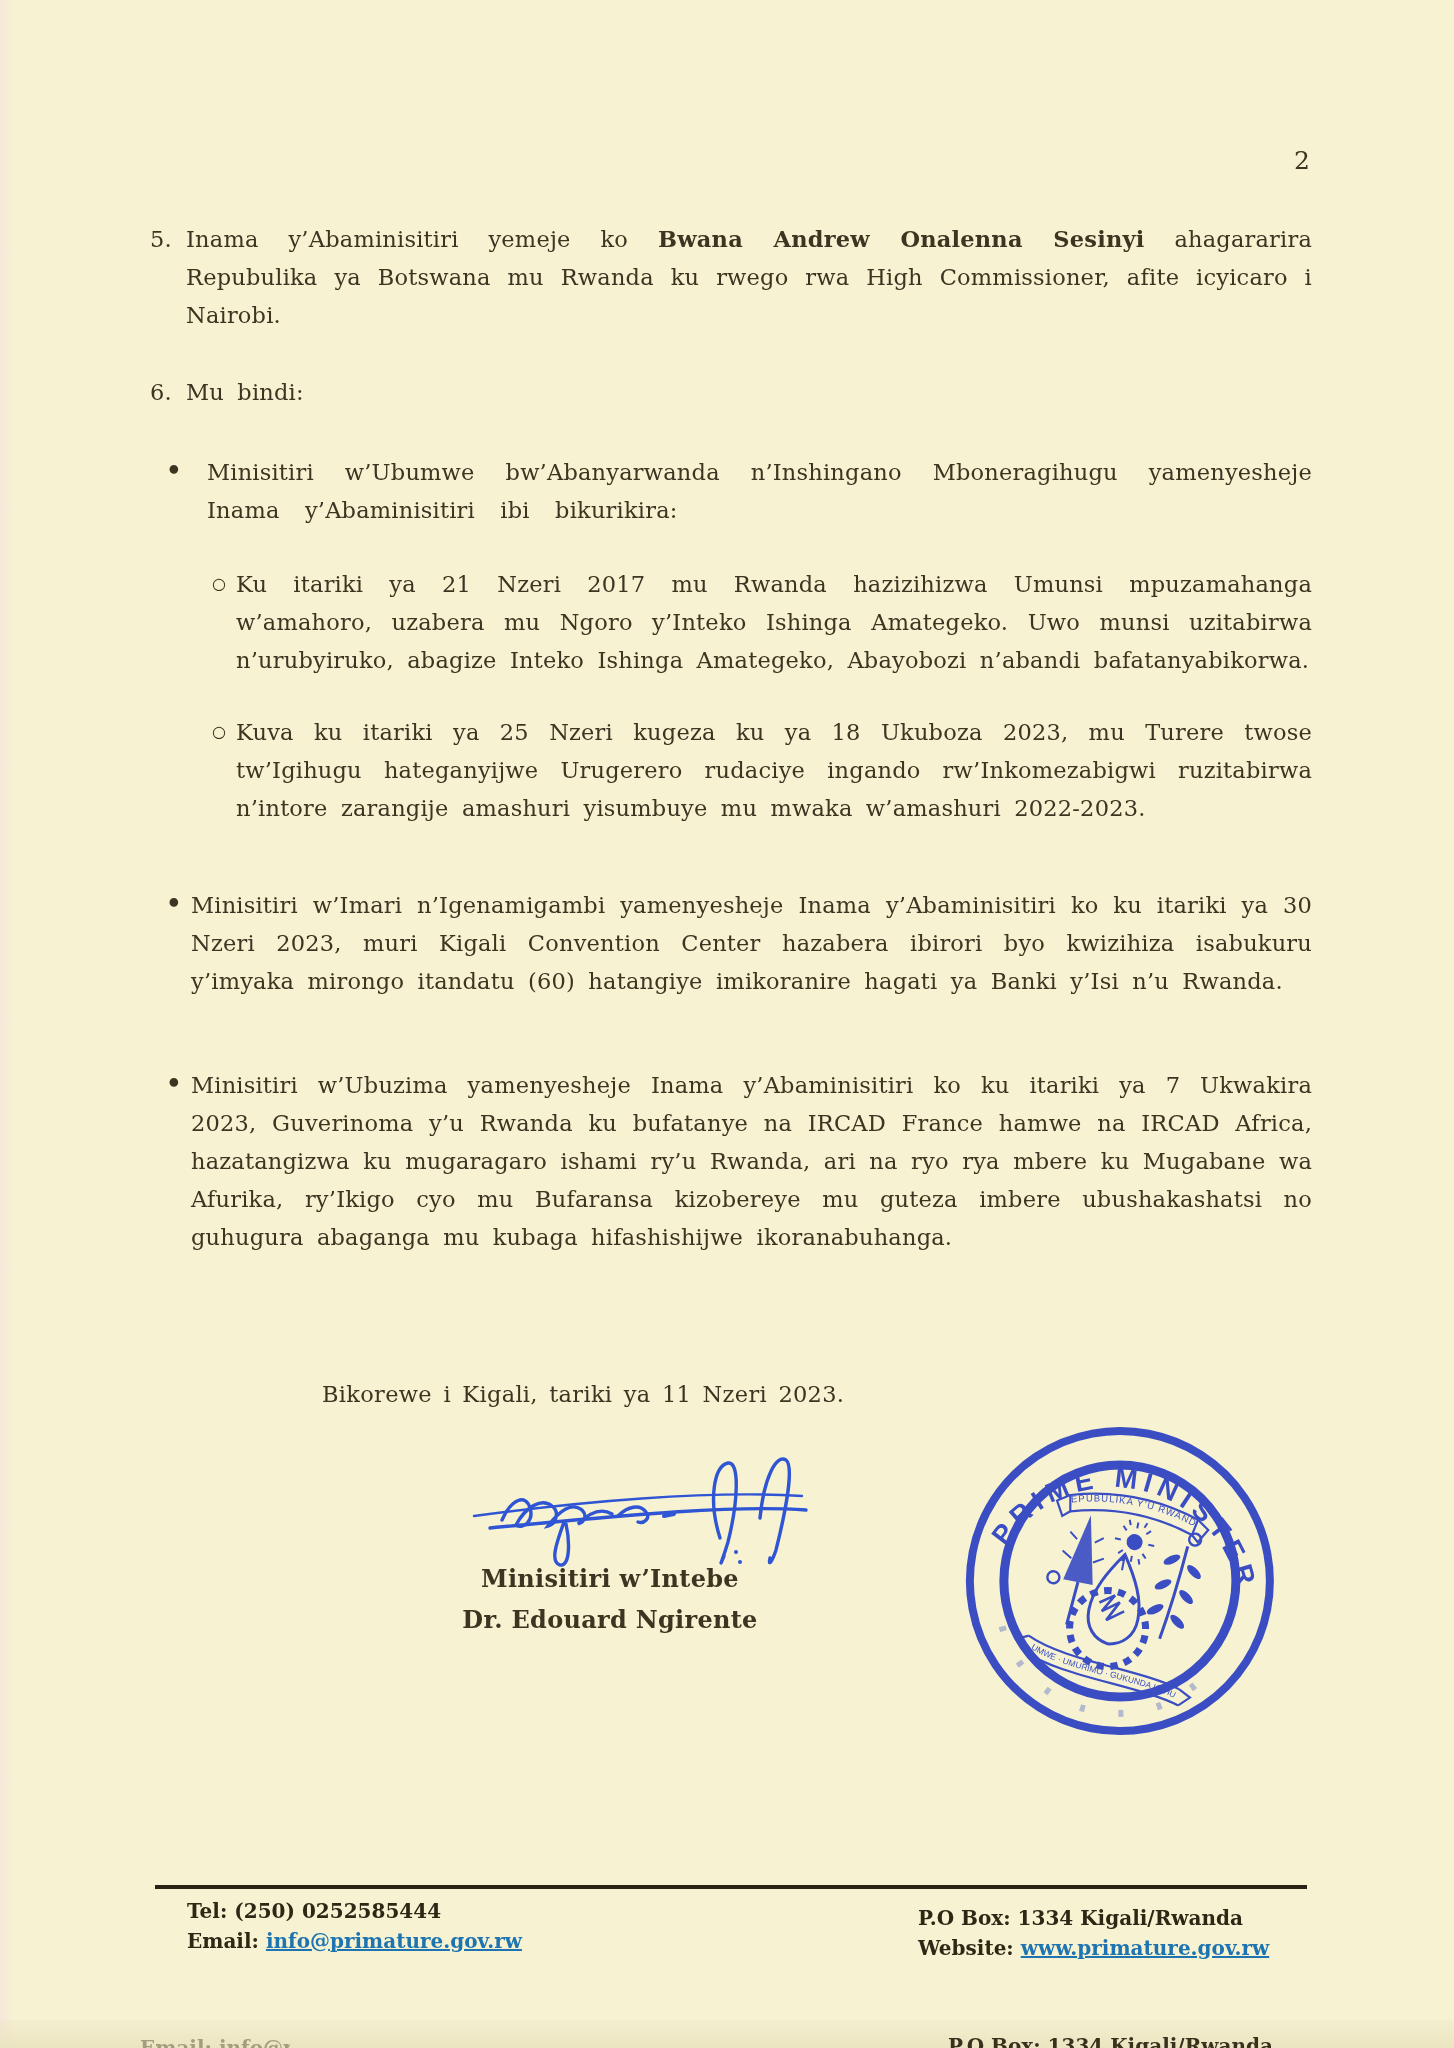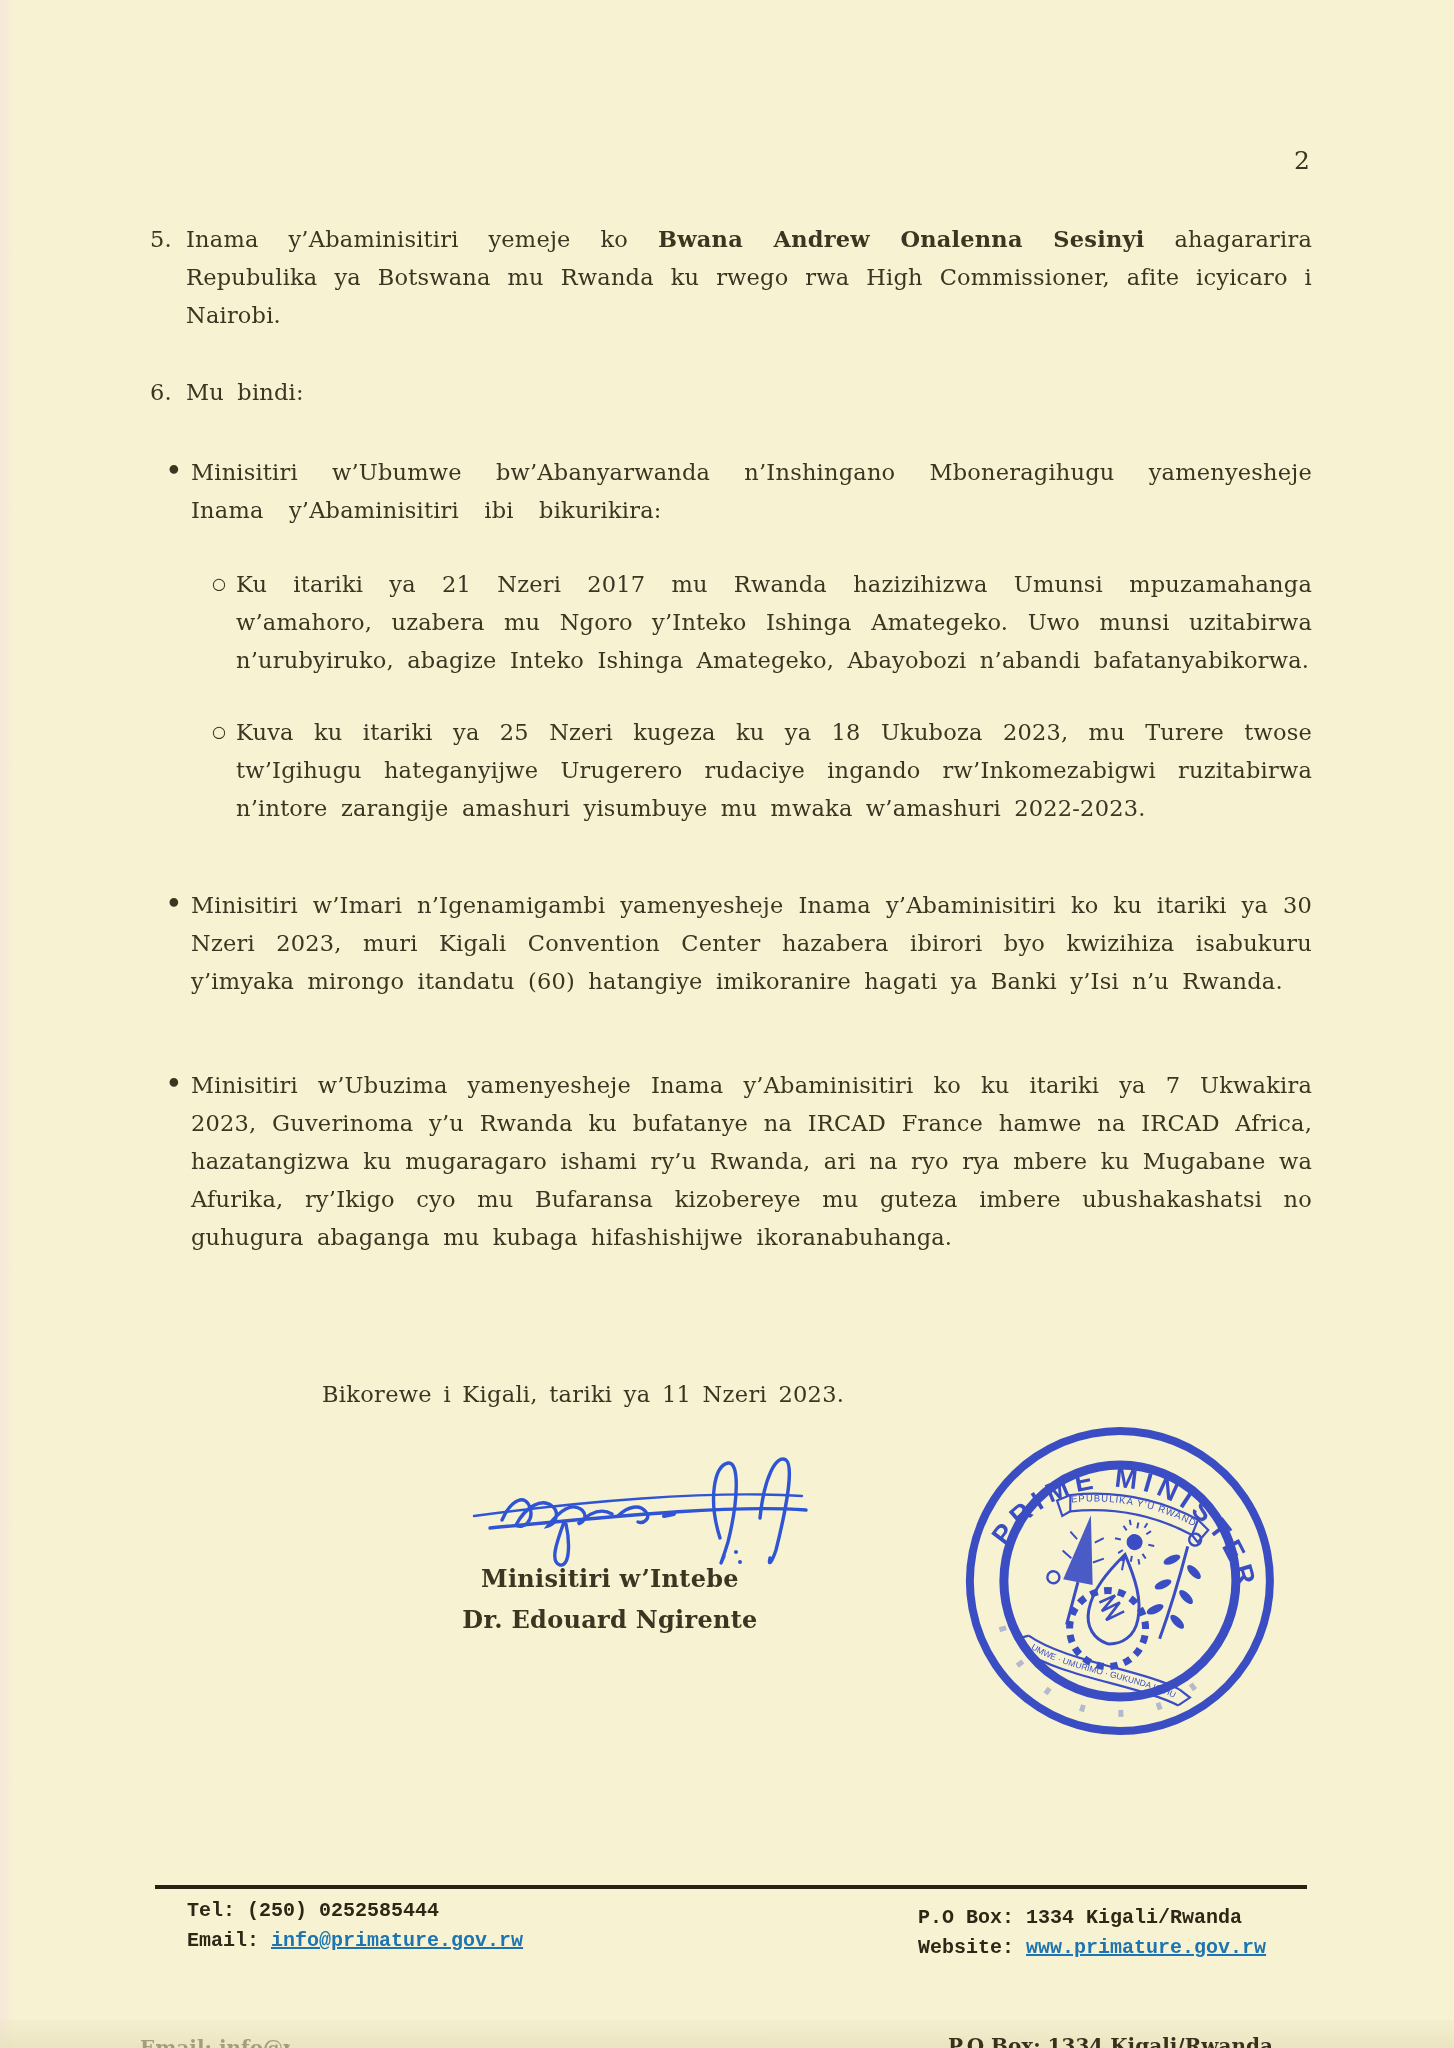--- a/index.html
+++ b/index.html
@@ -14,31 +14,31 @@
     background:linear-gradient(90deg,#f6e7da 0%,rgba(247,243,210,0) 100%);
   }
   .pageno{position:absolute;left:1294px;top:146px;font-size:25px;}
   .block{position:absolute;}
   .item{display:flex;font-size:22.5px;line-height:38px;letter-spacing:.2px;}
   .item .mk{flex:none;}
   .num .mk{width:36px;}
   .bullet .mk{width:26px;font-size:30px;line-height:36px;}
   .sub .mk{width:24px;font-size:16px;line-height:38px;}
   .t{flex:1;text-align:justify;word-spacing:6px;}
-  .spread .t{word-spacing:18px;}
+  .spread .t{word-spacing:18px;margin-left:16px;}
   b{font-weight:bold;}
   .dateline{position:absolute;left:322px;top:1381px;font-size:22.5px;letter-spacing:.3px;word-spacing:4px;}
   .sig-svg{position:absolute;left:468px;top:1446px;filter:blur(.3px);}
   .sig-name{
     position:absolute;left:445px;top:1558px;width:330px;text-align:center;
     font-weight:bold;font-size:24px;line-height:41px;letter-spacing:.3px;
   }
   .stamp-svg{position:absolute;left:952px;top:1418px;filter:blur(.35px);opacity:.92;}
   .foot-rule{position:absolute;left:155px;top:1885px;width:1152px;height:4px;background:#2a2315;}
-  .foot{position:absolute;font-weight:bold;font-size:20px;line-height:30px;color:#2e2715;font-family:Liberation Mono, monospace;}
+  .foot{position:absolute;font-weight:bold;font-size:20px;line-height:30px;color:#2e2715;}
   .foot-left{left:187px;top:1896px;}
   .foot-right{left:918px;top:1903px;}
   .foot a, .lnk{color:#1d74b0;text-decoration:underline;cursor:pointer;}
   .bottom-strip{
     position:absolute;left:0;top:2020px;width:100%;height:28px;overflow:hidden;
     background:linear-gradient(180deg,rgba(234,228,195,.25),#eae4c1);
   }
   .ghost{position:absolute;font-weight:bold;font-size:20px;white-space:nowrap;color:#3a311d;}
   .ghost-r{left:948px;top:14px;}
   .ghost-l{left:140px;top:16px;opacity:.4;width:150px;overflow:hidden;}

